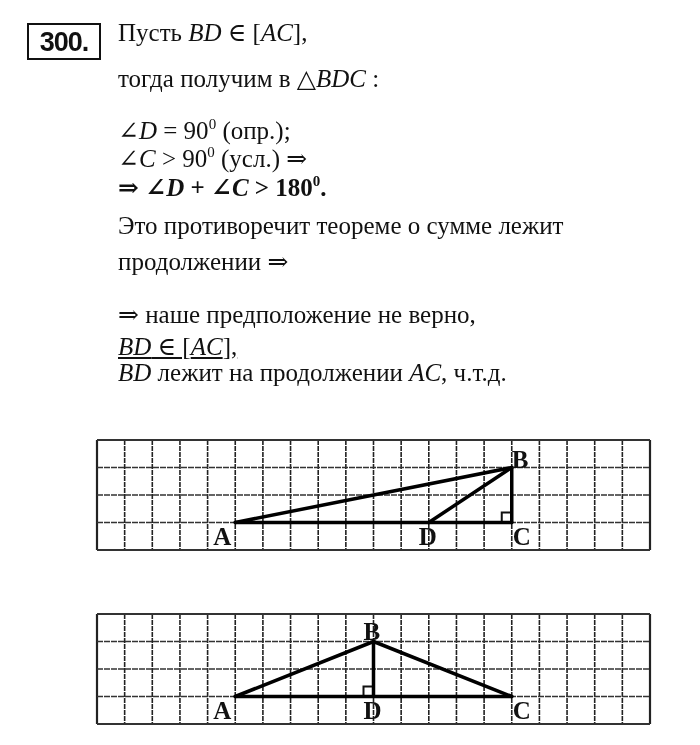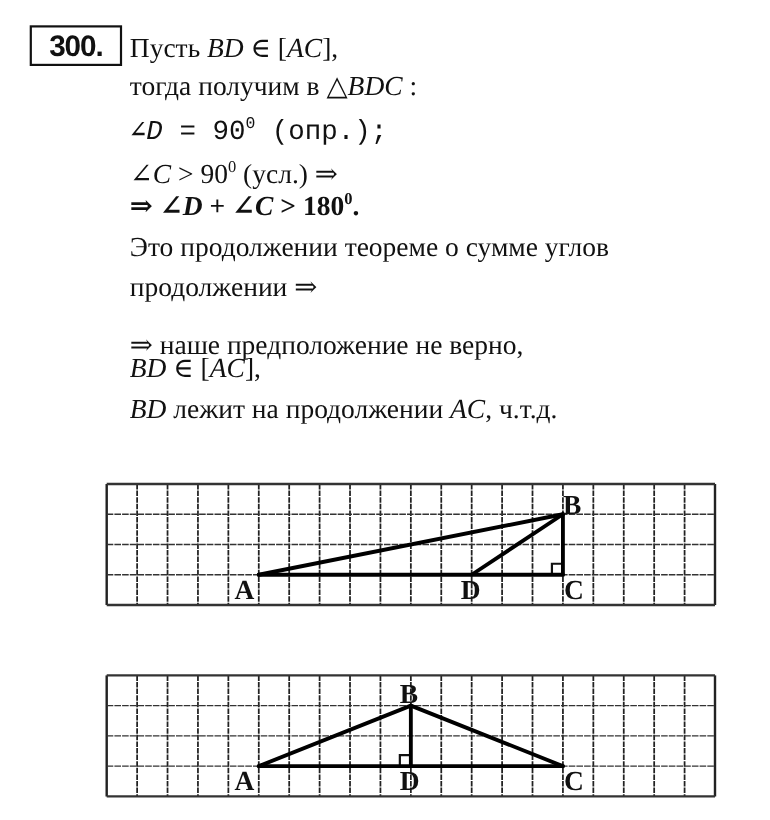--- a/index.html
+++ b/index.html
@@ -1,43 +1,43 @@
 <!DOCTYPE html>
 <html><head>
 <meta charset="utf-8">
 <style>
   html, body { margin: 0; padding: 0; background: #ffffff; }
   body { width: 700px; height: 745px; position: relative; overflow: hidden;
          font-family: "Liberation Serif", "DejaVu Serif", serif; color: #111; }
-  .num-box { position: absolute; left: 27px; top: 23px; width: 84px; height: 37px;
+  .num-box { position: absolute; left: 27px; top: 23px; width: 74px; height: 37px;
              border: 2px solid #111; box-sizing: border-box;
              font-family: "Liberation Sans", "DejaVu Sans", sans-serif; font-weight: bold;
              font-size: 27px; line-height: 34px; text-align: center; letter-spacing: -1px; }
   .line { position: absolute; left: 118px; font-size: 25px; line-height: 30px; white-space: nowrap; }
   .i { font-style: italic; }
   sup { font-size: 15px; line-height: 0; vertical-align: 10px; }
   .grid-wrap { position: absolute; left: 97px; width: 553px; }
   .grid-wrap svg { display: block; }
   .lbl { font-family: "Liberation Serif", "DejaVu Serif", serif; font-weight: bold; font-size: 25px; fill: #111; }
 </style>
 </head>
 <body>
 
 <div class="num-box">300.</div>
 
 <div id="text-lines">
-    <div class="line" style="top: 30px; left: 118px;"><span>Пусть </span><span class="i">BD</span><span> ∈ [</span><span class="i">AC</span><span>],</span></div>
+    <div class="line" style="top: 18px; left: 118px;"><span>Пусть </span><span class="i">BD</span><span> ∈ [</span><span class="i">AC</span><span>],</span></div>
     <div class="line" style="top: 64px; text-align: center;"><span>тогда получим в △</span><span class="i">BDC</span><span> :</span></div>
-    <div class="line" style="top: 105px; font-family: Liberation Mono, monospace;"><span>∠</span><span class="i">D</span><span> = 90</span><sup>0</sup><span> (опр.);</span></div>
+    <div class="line" style="top: 116px;"><span>∠</span><span class="i">D</span><span> = 90</span><sup>0</sup><span> (опр.);</span></div>
     <div class="line" style="top: 144px;"><span>∠</span><span class="i">C</span><span> &gt; 90</span><sup>0</sup><span> (усл.) ⇒</span></div>
     <div class="line" style="top: 173px; font-weight: bold;"><span>⇒ ∠</span><span class="i">D</span><span> + ∠</span><span class="i">C</span><span> &gt; 180</span><sup>0</sup><span>.</span></div>
-    <div class="line" style="top: 211px;"><span>Это продолжении теореме о сумме углов</span></div>
+    <div class="line" style="top: 211px;"><span>Это противоречит теореме о сумме лежит</span></div>
     <div class="line" style="top: 247px;"><span>продолжении ⇒</span></div>
     <div class="line" style="top: 300px;"><span>⇒ наше предположение не верно,</span></div>
-    <div class="line" style="top: 321px;"><span class="i">BD</span><span> ∈ [</span><span class="i">AC</span><span>],</span></div>
+    <div class="line" style="top: 332px; text-decoration: underline;"><span class="i">BD</span><span> ∈ [</span><span class="i">AC</span><span>],</span></div>
     <div class="line" style="top: 358px; text-align: right;"><span class="i">BD</span><span> лежит на продолжении </span><span class="i">AC</span><span>, ч.т.д.</span></div>
   </div>
 
 <div class="grid-wrap" id="fig0" style="top: 440px;">
     <svg width="553" height="110" overflow="visible">
       <line x1="0" y1="0" x2="0" y2="110" stroke="#222" stroke-width="2.2" stroke-dasharray=""></line>
       <line x1="27.65" y1="0" x2="27.65" y2="110" stroke="#222" stroke-width="1.6" stroke-dasharray="5 1"></line>
       <line x1="55.3" y1="0" x2="55.3" y2="110" stroke="#222" stroke-width="1.6" stroke-dasharray="5 1"></line>
       <line x1="82.94999999999999" y1="0" x2="82.94999999999999" y2="110" stroke="#222" stroke-width="1.6" stroke-dasharray="5 1"></line>
       <line x1="110.6" y1="0" x2="110.6" y2="110" stroke="#222" stroke-width="1.6" stroke-dasharray="5 1"></line>

